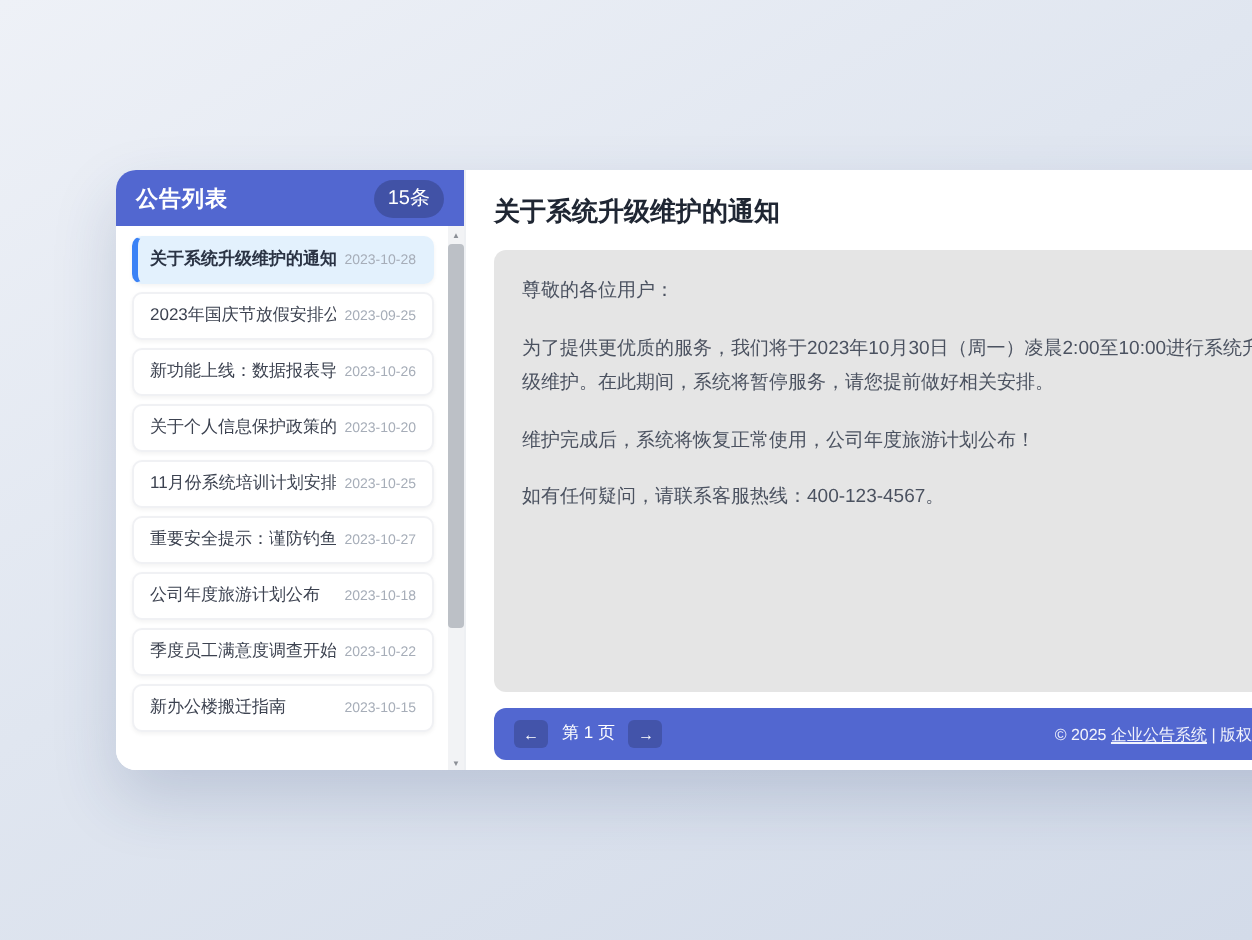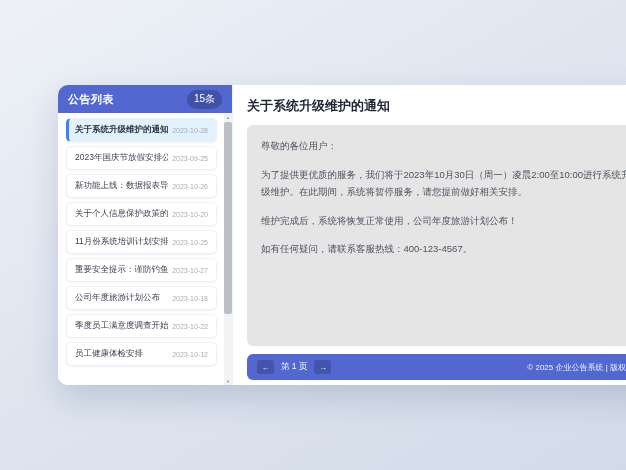--- a/index.html
+++ b/index.html
@@ -76,21 +76,21 @@
   }
   .pager { display: flex; align-items: center; gap: 7px; }
   .pager-btn {
     background: rgba(0,0,0,0.18); border: none; color: #fff;
     font-size: 8px; width: 17px; height: 14px; border-radius: 3px;
     display: flex; align-items: center; justify-content: center;
     cursor: pointer; padding: 0; font-family: inherit;
   }
   .pager-label { color: #fff; font-size: 8.5px; }
   .copyright { color: rgba(255,255,255,0.92); font-size: 8px; white-space: nowrap; }
-  .copy-link { cursor: pointer; }
+  .copy-link { text-decoration: underline; cursor: pointer; }
 </style>
 </head>
 <body>
 
 <div class="page">
   <div class="card">
 
     <aside class="sidebar">
       <div class="sidebar-header">
         <span class="sidebar-title">公告列表</span>
@@ -131,25 +131,25 @@
   <div class="item">
     <span class="item-title">公司年度旅游计划公布</span>
     <span class="item-date">2023-10-18</span>
   </div>
 
   <div class="item">
     <span class="item-title">季度员工满意度调查开始</span>
     <span class="item-date">2023-10-22</span>
   </div>
 
+  <div class="item">
+    <span class="item-title">新办公楼搬迁指南</span>
+    <span class="item-date">2023-10-15</span>
+  </div>
 
-  <div class="item">
-    <span class="item-title">员工健康体检安排</span>
-    <span class="item-date">2023-10-12</span>
-  </div>
 </div>
         <div class="scrollbar">
           <div class="sb-arrow">▲</div>
           <div class="sb-thumb"></div>
           <div class="sb-spacer"></div>
           <div class="sb-arrow">▼</div>
         </div>
       </div>
     </aside>
 

